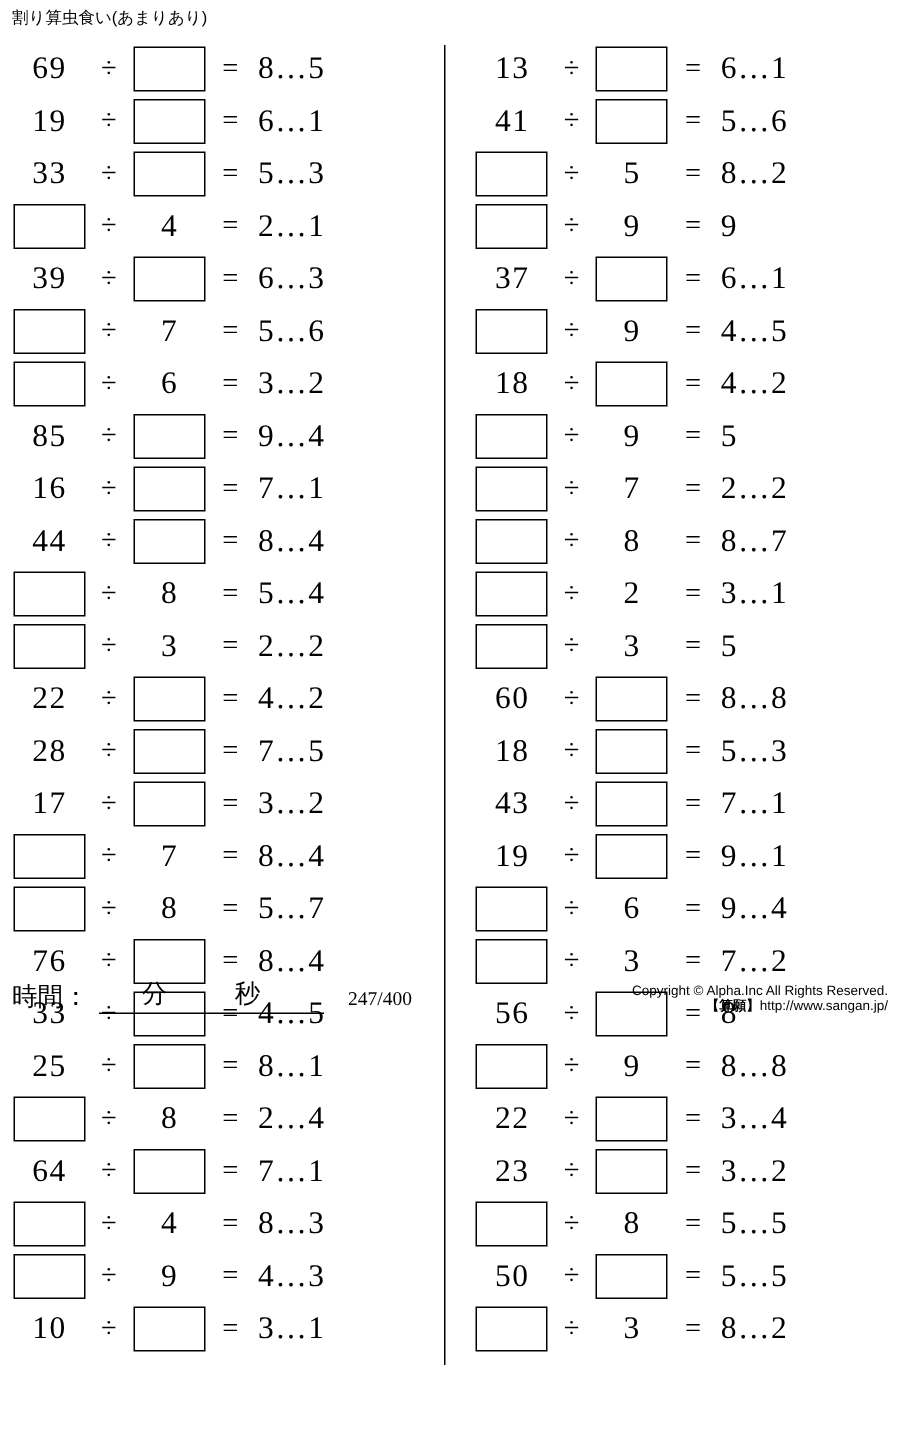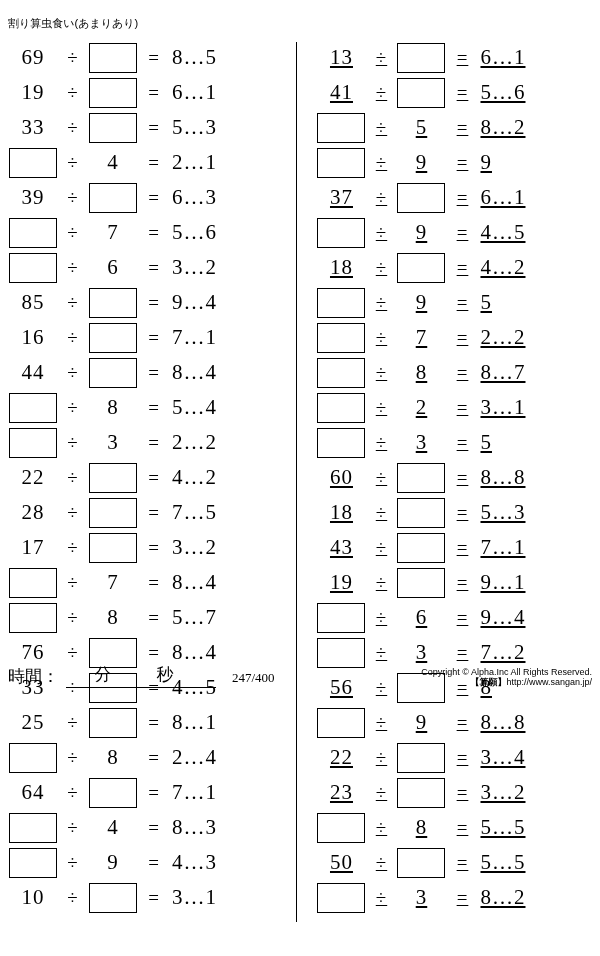--- a/index.html
+++ b/index.html
@@ -13,21 +13,20 @@
     font-family: "Liberation Sans", sans-serif;
     color: #000000;
     position: relative;
     overflow: hidden;
   }
   .sheet {
     position: relative;
     width: 600px;
     height: 684px;
     box-sizing: border-box;
-    margin-top: 12px;
   }
   .title {
     position: absolute;
     top: 4px;
     left: 8px;
     font-size: 11px;
     letter-spacing: 0px;
     white-space: nowrap;
   }
   .columns {
@@ -39,21 +38,21 @@
     display: flex;
     flex-direction: row;
   }
   .col {
     width: 290px;
     display: flex;
     flex-direction: column;
     align-items: flex-start;
   }
   .col-left { padding-left: 6px; }
-  .col-right { padding-left: 14px; text-decoration: underline; }
+  .col-right { padding-left: 14px; }
   .divider {
     width: 1px;
     background: #000000;
     margin: 2px 4px 6px 4px;
     height: 880px;
     align-self: flex-start;
   }
   .row {
     display: flex;
     flex-direction: row;

